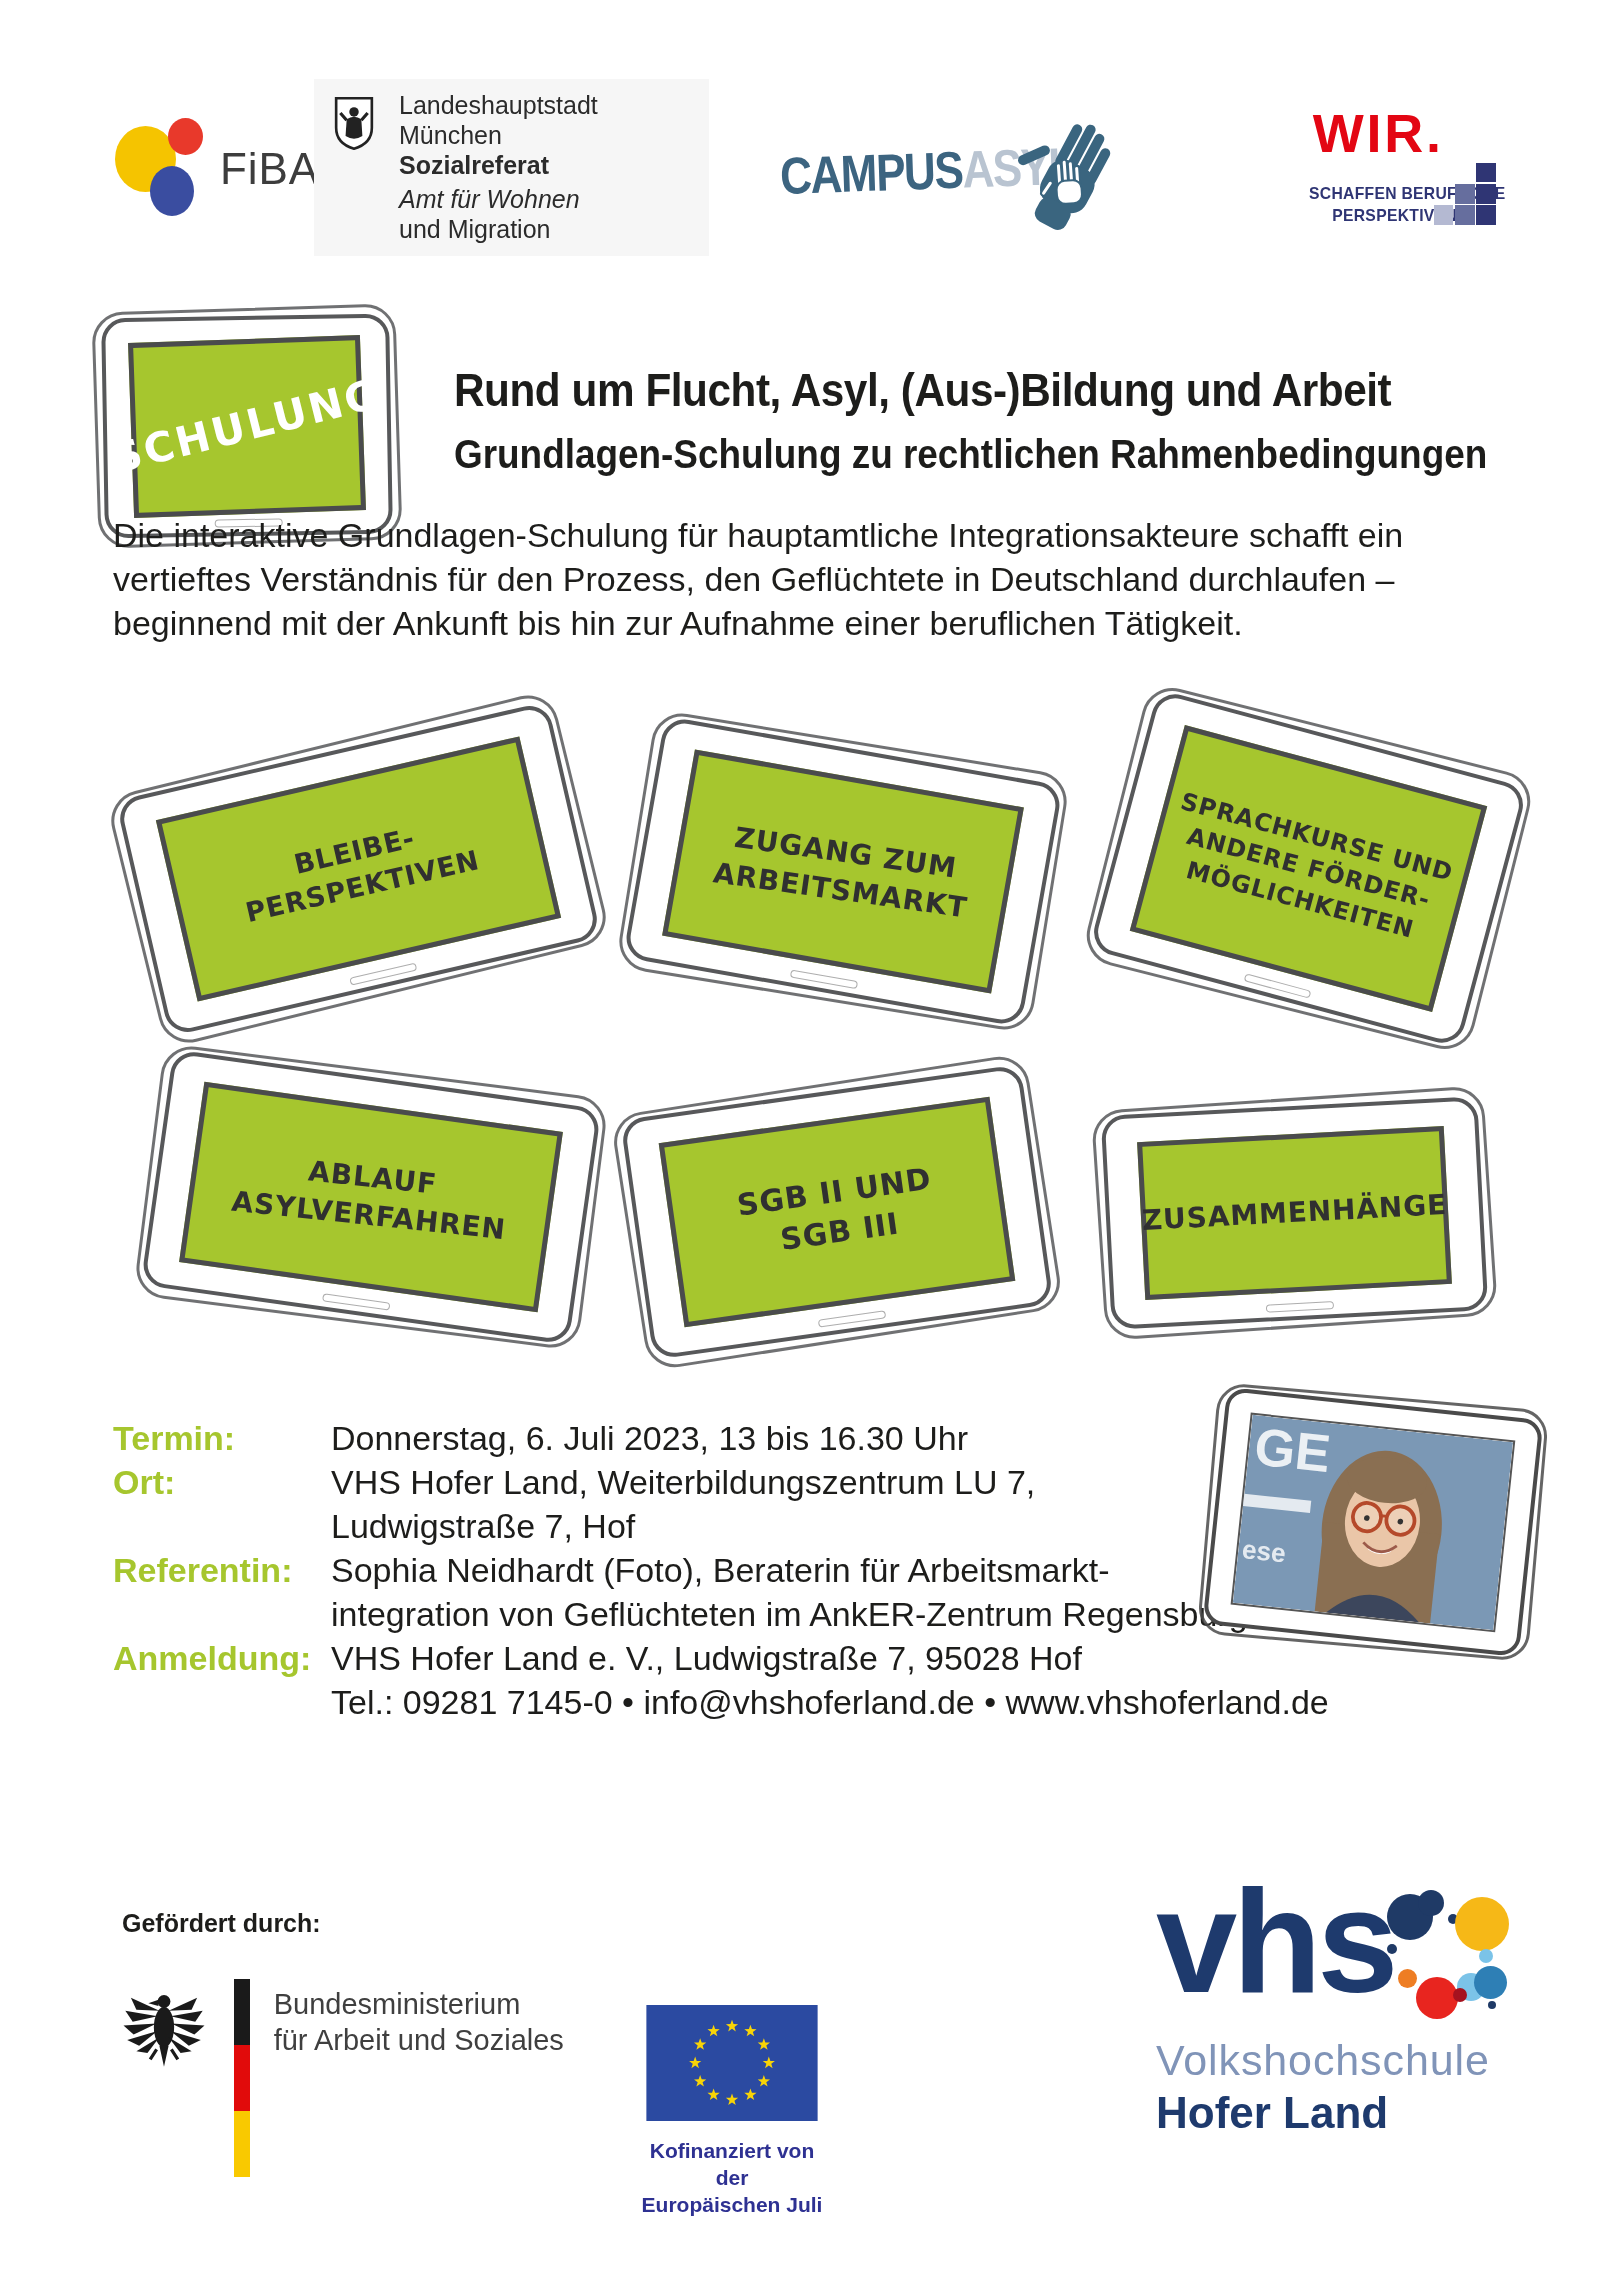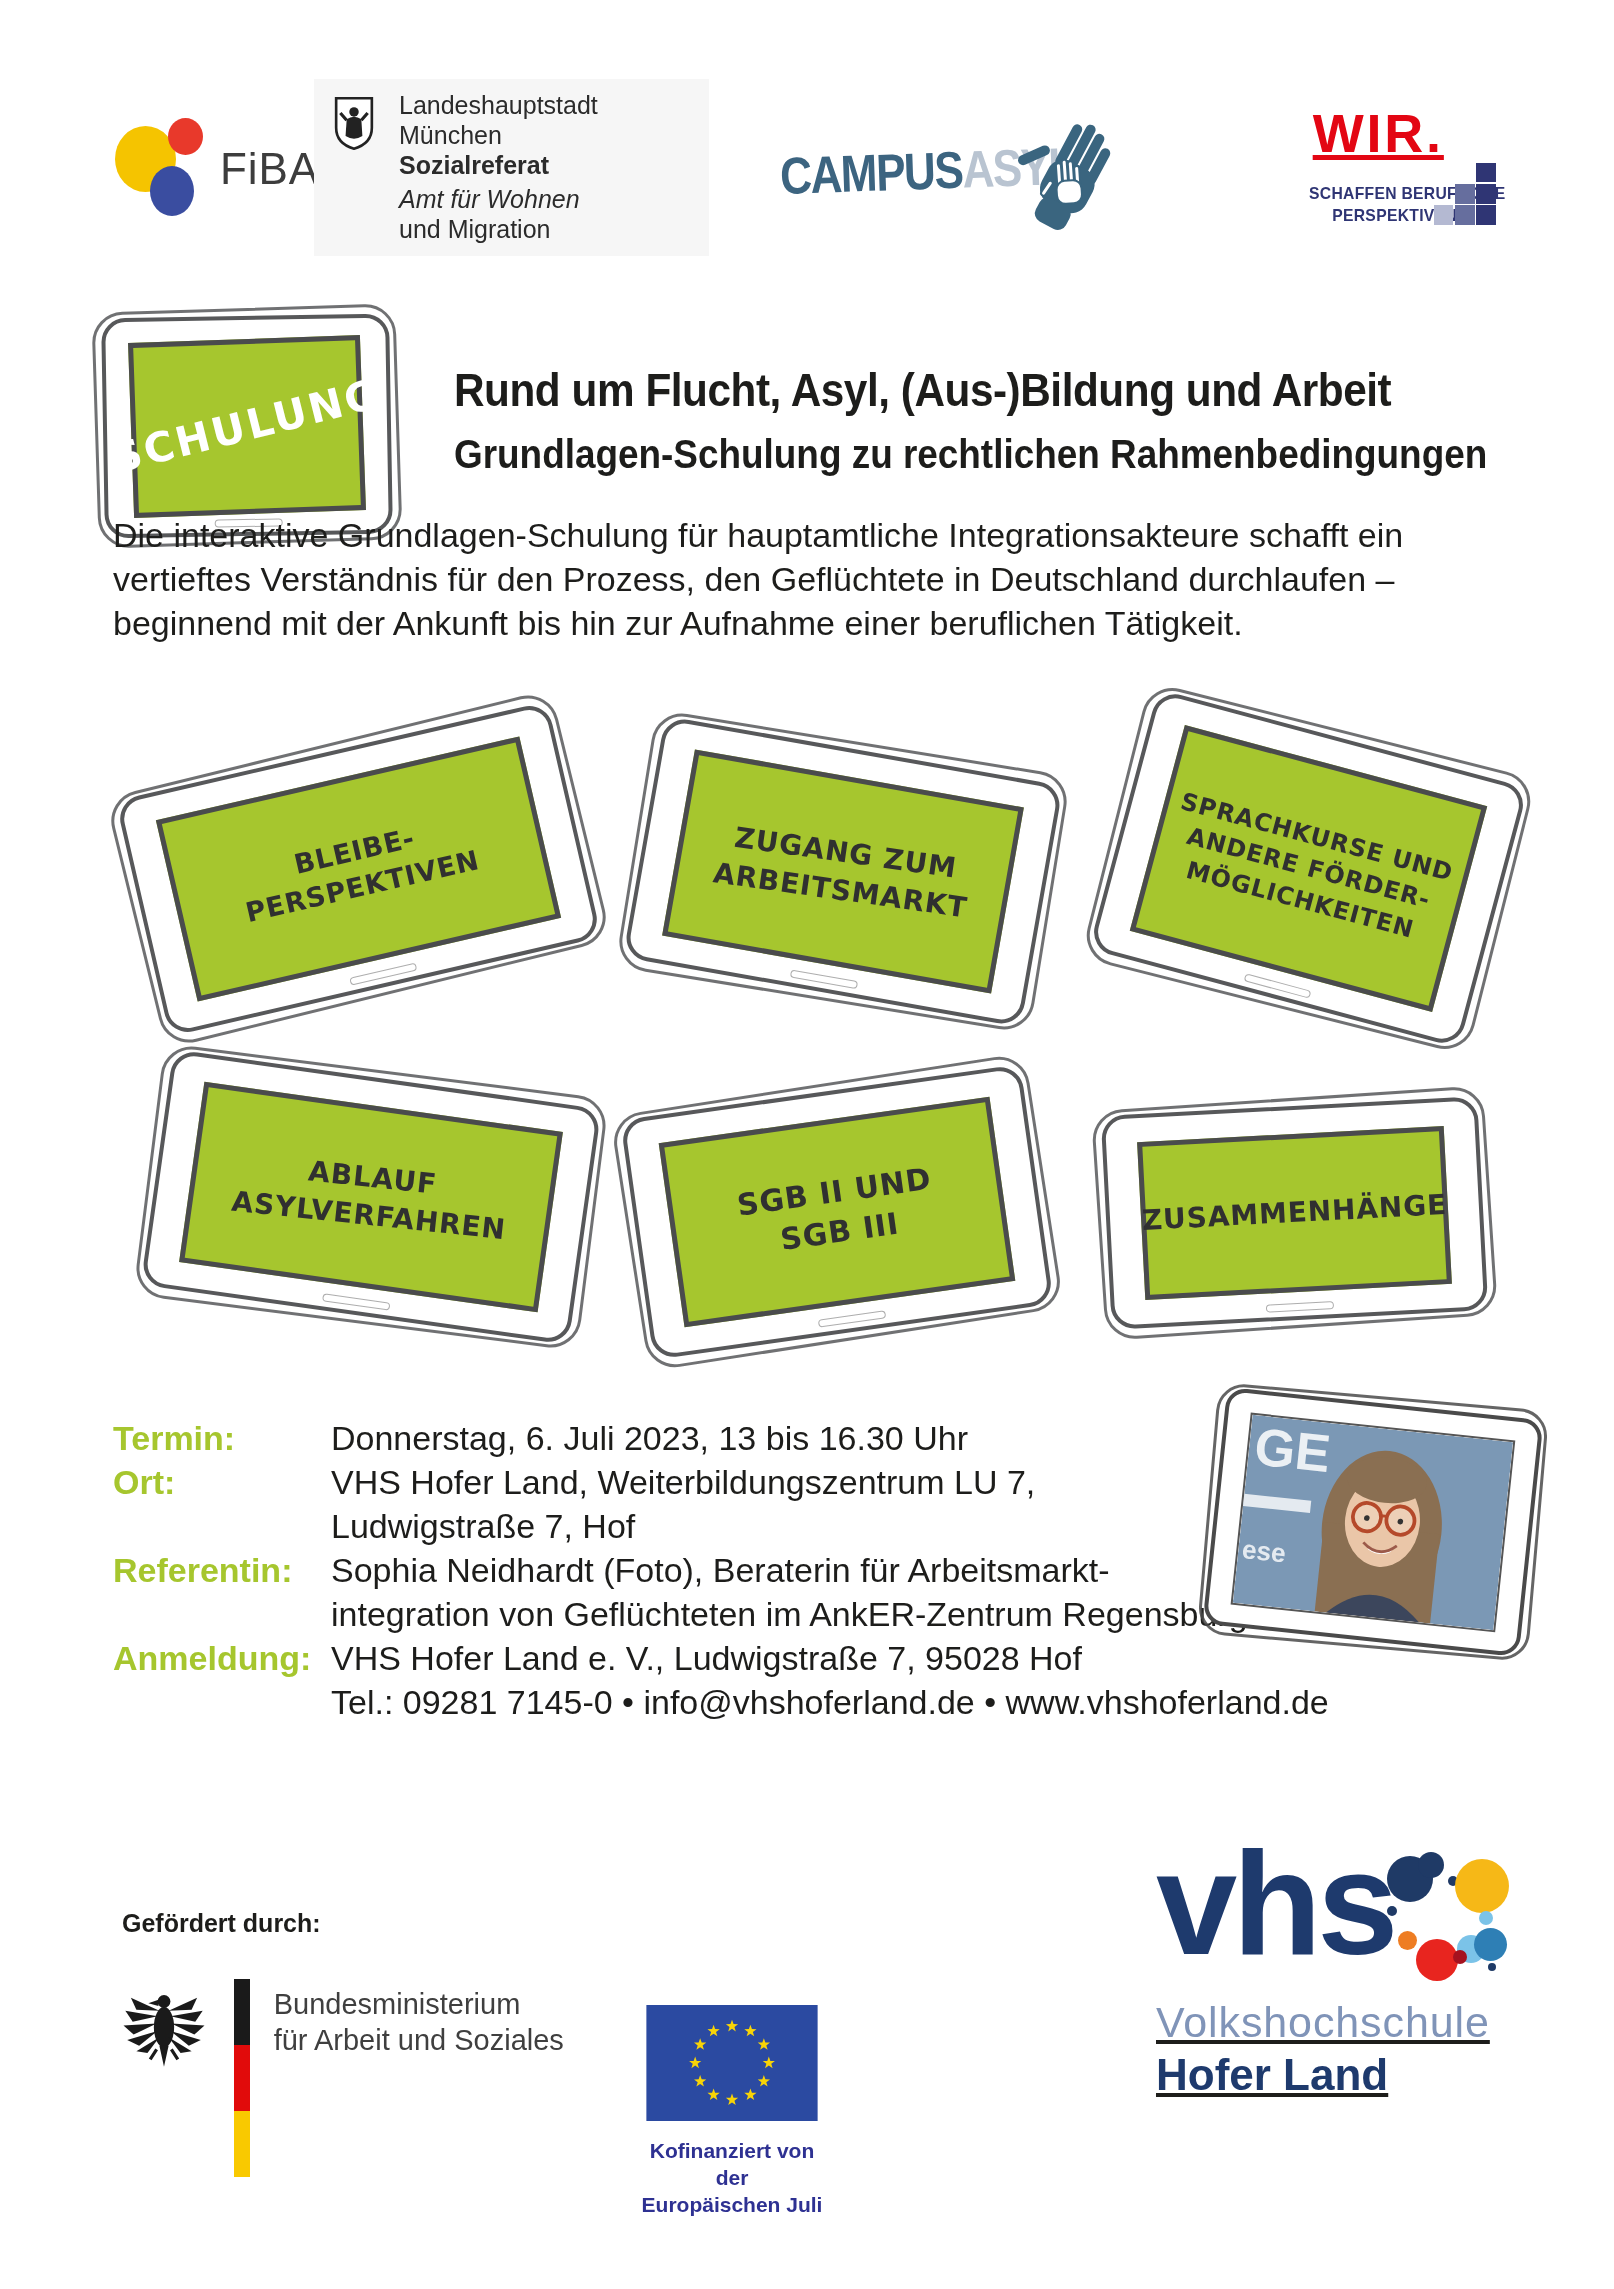--- a/index.html
+++ b/index.html
@@ -30,21 +30,21 @@
   .munich .mtxt .gap{margin-top:4px;font-style:italic;}
 
   .campus{position:absolute; left:780px; top:122px; width:351px; height:129px;}
   .campus .word{position:absolute; left:0; top:24px; font-weight:bold; font-size:52px; letter-spacing:-1.8px;
     transform:rotate(-2deg) scaleX(.85); transform-origin:left center; white-space:nowrap;}
   .campus .w1{color:var(--campus-blue);}
   .campus .w2{color:var(--campus-light);}
   .campus svg{position:absolute; left:233px; top:-13px;}
 
   .wir{position:absolute; left:1309px; top:102px; width:198px; height:138px;}
-  .wir .wtitle{position:absolute; left:3.7px; top:0; color:var(--wir-red); font-weight:bold; font-size:54px; letter-spacing:2.8px;text-decoration:underline;}
+  .wir .wtitle{position:absolute; left:3.7px; top:0; color:var(--wir-red); font-weight:bold; font-size:54px; letter-spacing:2.8px;}
   .wir .claim{position:absolute; width:148px; left:0; text-align:right; color:var(--wir-navy); font-weight:bold; font-size:15.7px; letter-spacing:0.3px; white-space:nowrap;}
   .wir .cl1{top:83px;}
   .wir .cl2{top:105px;}
   .wir .squares{position:absolute; left:125px; top:61px; display:grid; grid-template-columns:repeat(3,19.4px); grid-auto-rows:19.4px; gap:1.8px;}
   .wir .sq{width:19.4px; height:19.4px;}
   .sq-dark{background:#2f3574;} .sq-mid{background:#666e9e;} .sq-light{background:#b4b9d2;} .sq-none{background:transparent;}
 
   
   .tablet{position:absolute; background:#fff; border:4.6px solid var(--frame-gray); border-radius:24px;}
   .tablet::before{content:""; position:absolute; inset:-12px; border:3.7px solid var(--frame-gray);
@@ -102,21 +102,21 @@
   
   .bmas{position:absolute; left:118px; top:1979px; display:flex; align-items:flex-start;}
   .bmas .stripe{margin-left:24px; width:15.7px; height:198px; display:flex; flex-direction:column;}
   .bmas .stripe div{flex:1;}
   .st-black{background:var(--flag-black);} .st-red{background:var(--flag-red);} .st-gold{background:var(--flag-gold);}
   .bmas .btxt{margin-left:24px; padding-top:7.4px; font-size:29px; line-height:36px; color:var(--bmas-text);}
 
   .eu{position:absolute; left:635px; top:2005px; width:194px; text-align:center;}
   .eu .etxt{margin-top:13px; font-size:21px; line-height:27px; font-weight:bold; color:var(--eu-text);}
 
-  .vhs{position:absolute; left:1156px; top:1852px; width:397px;text-decoration:underline;}
+  .vhs{position:absolute; left:1156px; top:1890px; width:397px;}
   .vhs .row{position:relative; height:129px;}
   .vhs .wordmark{position:absolute; left:0; top:-16.6px; font-size:146px; line-height:138px; font-weight:bold;
     letter-spacing:-4.6px; color:var(--vhs-navy);}
   .vhs .dots{position:absolute; left:229px; top:0; width:134px; height:129px;}
   .vhs .dot{position:absolute; border-radius:50%;}
   .vhs .l1{margin-top:16.6px; font-size:43px; color:var(--vhs-gray); letter-spacing:0.9px;}
   .vhs .l2{margin-top:3.7px; font-size:44px; font-weight:bold; color:var(--vhs-navy);}
 </style>
 </head>
 <body>

